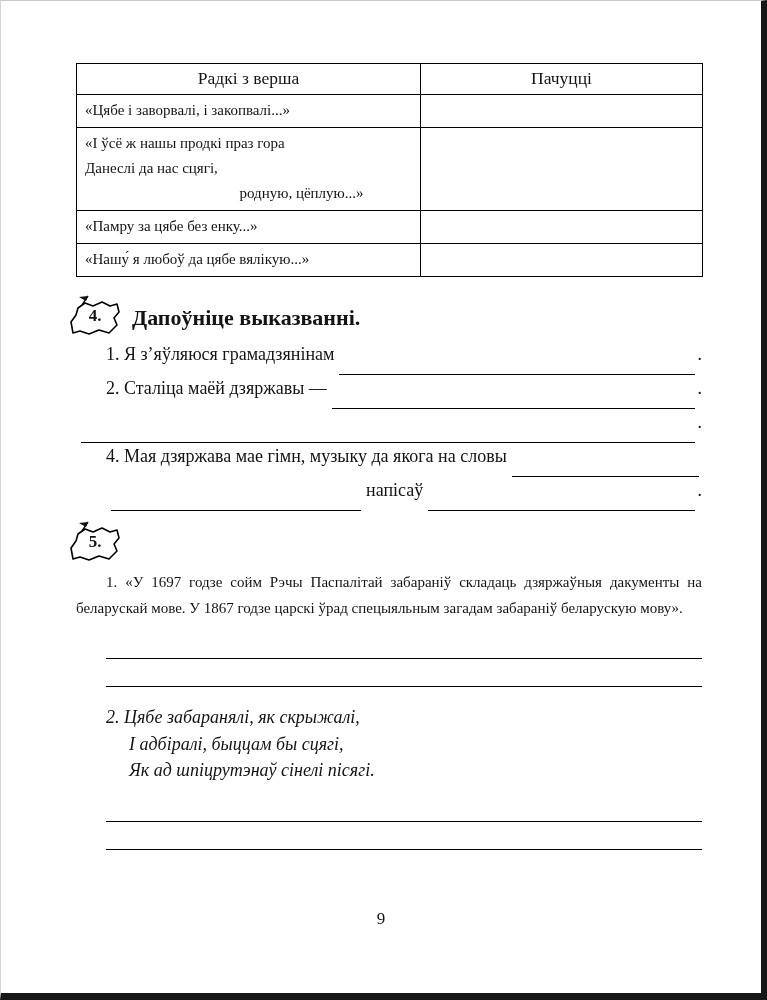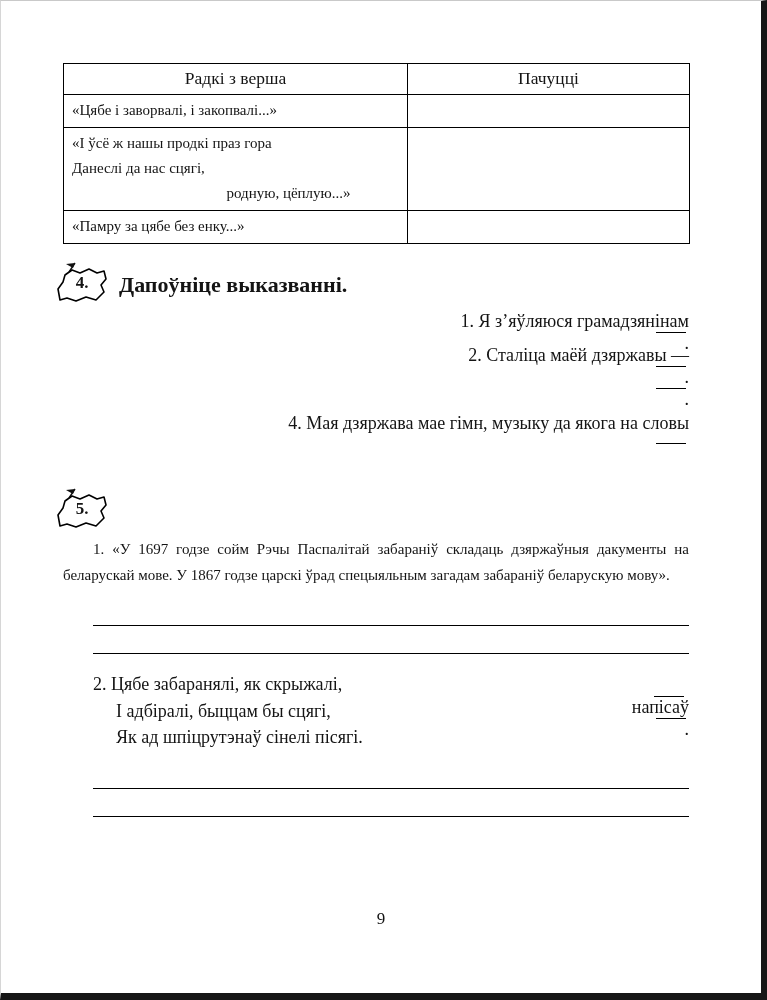--- a/index.html
+++ b/index.html
@@ -13,21 +13,21 @@
   .page {
     position:relative;
     width:767px; height:1000px;
     background:#ffffff;
     border-top:1px solid #c9c9c9;
     border-left:1px solid #d6d6d6;
     border-right:6px solid #161616;
     border-bottom:7px solid #161616;
     overflow:hidden;
   }
-  .content { padding:62px 0 0 62px; width:688px; }
+  .content { padding:62px 0 0 62px; width:688px;margin-left:13px; }
 
   
   table.grid { border-collapse:collapse; width:626px; table-layout:fixed; }
   table.grid th, table.grid td {
     border:1.5px solid #000;
     vertical-align:top;
   }
   table.grid th {
     font-weight:normal; text-align:center;
     font-size:17.5px; padding:4px 8px 5px;
@@ -45,42 +45,41 @@
   .badge svg { position:absolute; left:0; top:0; }
   .badge .num {
     position:absolute; left:2px; right:2px; top:12px;
     text-align:center; font-weight:bold; font-size:17px;
   }
   .task-title { font-size:22px; line-height:1.35; padding:9px 0 0 10px; max-width:562px;font-weight:bold; }
 
   
   .items { margin-top:6px; font-size:18px; }
   .fill-line {
-    display:flex; align-items:flex-end;
+    display:flex; 
     height:34px; margin-left:30px; padding-bottom:3px;
     white-space:nowrap;
-    flex-direction:column;
   }
   .fill-line.no-indent { margin-left:0; }
   .fill-line .txt { flex:0 0 auto; }
   .blank { flex:1 1 auto; border-bottom:1.2px solid #000; margin:0 5px; min-width:30px; }
   .blank.w170 { flex:0 0 170px; }
   .blank.w250 { flex:0 0 250px; }
   .blank.last { margin-right:3px; }
 
   
   .para {
     font-size:15px; line-height:26px;
     text-align:justify; text-indent:30px;
     width:626px; margin-top:5px;
   }
   .rule { height:28px; border-bottom:1.2px solid #000; margin-left:30px; width:596px; }
   .rules-block { margin-top:10px; }
   .poem { margin:17px 0 0 30px; font-size:18px; line-height:26.5px; }
-  .poem .poem-line { padding-left:23px; }
+  .poem .poem-line { padding-left:23px;font-style:italic; }
   .poem .poem-line.first { padding-left:0; }
 
   .pagenum {
     position:absolute; left:0; right:0; bottom:64px;
     text-align:center; font-size:17px;
   }
 </style>
 </head>
 <body>
 
@@ -109,20 +108,26 @@
           <td>
             <div>«І ўсё ж нашы продкі праз гора</div>
             <div>Данеслі да нас сцягі,</div>
             <div class="v-indent">родную, цёплую...»</div>
           </td>
           <td></td>
         </tr>
         <tr>
           <td>
             <div>«Памру за цябе без енку...»</div>
+          </td>
+          <td></td>
+        </tr>
+        <tr>
+          <td>
+            <div>«Нашу́ я любоў да цябе вялікую...»</div>
           </td>
           <td></td>
         </tr>
       </tbody>
     </table>
 
     <div class="task-header task4-header">
       <div class="badge">
         <svg width="54" height="44" viewBox="0 0 54 44">
           <polygon points="20,2 11,3 18,7" fill="#111"></polygon>

